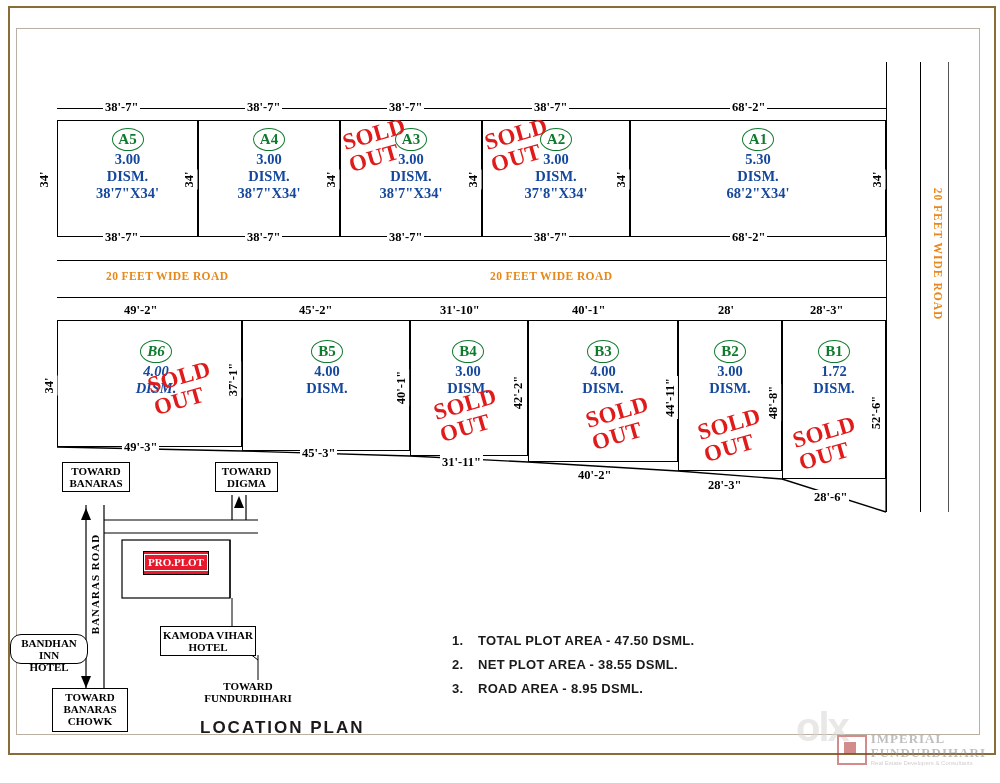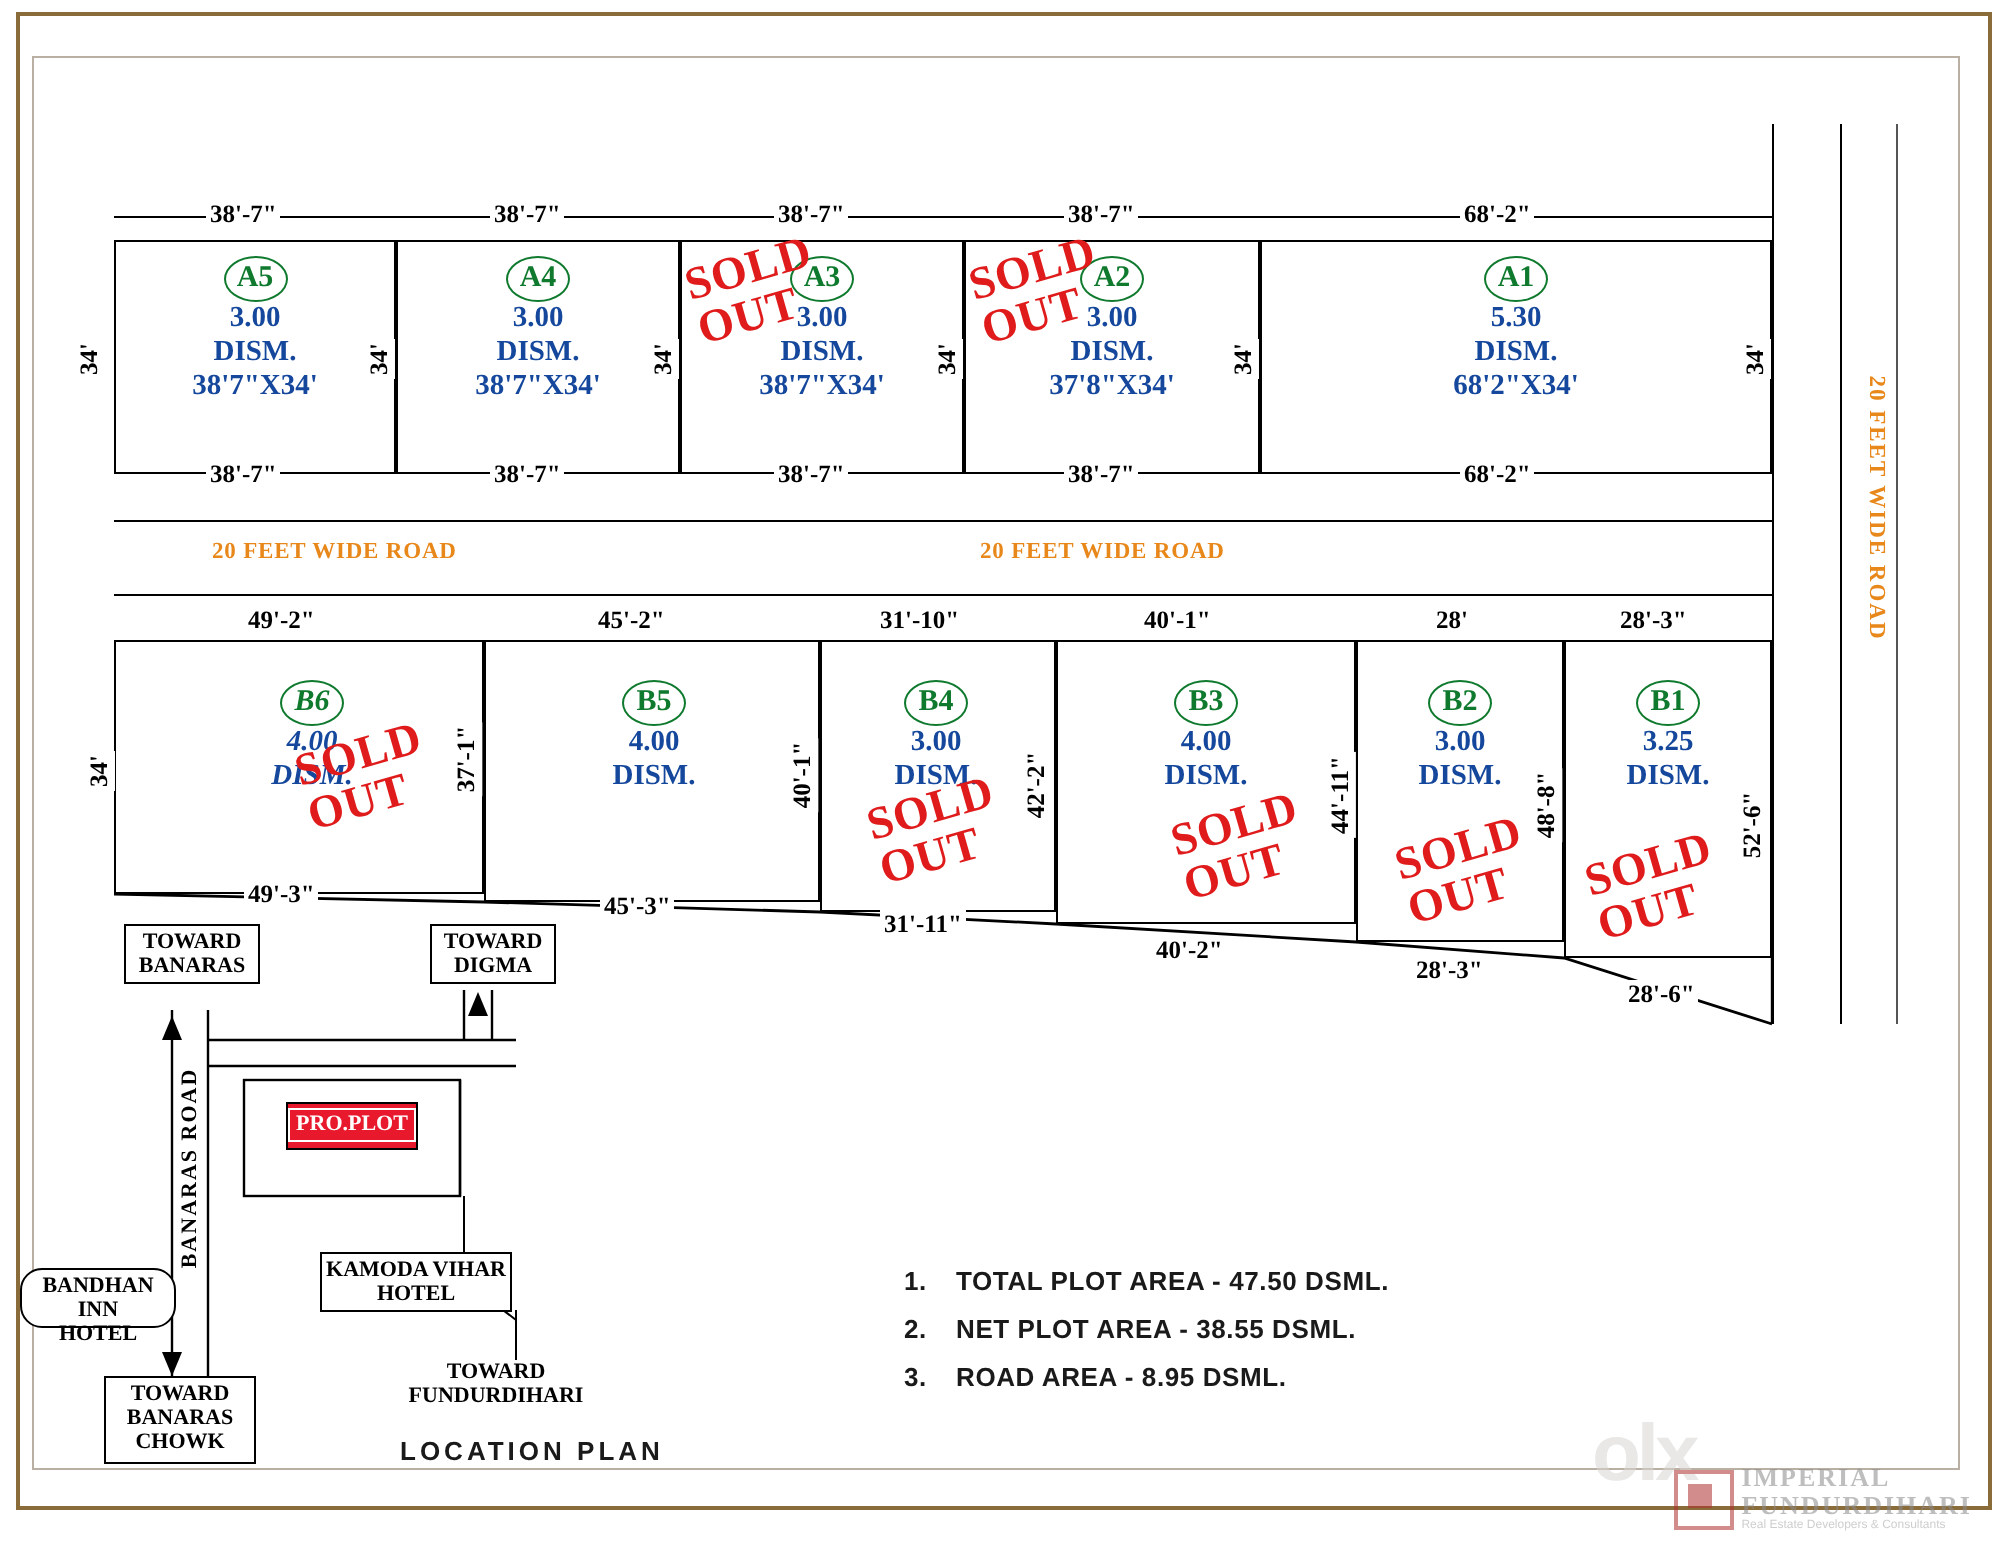--- a/index.html
+++ b/index.html
@@ -177,21 +177,21 @@
   .pro-plot span {
     display: inline-block;
     border: 1px solid #fff;
     padding: 0 3px;
     margin-top: 2px;
   }
   .loc-title {
     position: absolute;
     font-family: "Liberation Sans", sans-serif;
     font-weight: bold;
-    font-size: 13px;
+    font-size: 17px;
     letter-spacing: 2px;
     color: #1a1a1a;
   }
 
   
   .legend {
     position: absolute;
     font-family: "Liberation Sans", sans-serif;
     font-size: 13px;
     font-weight: bold;
@@ -361,21 +361,21 @@
     <span>4.00</span><br>
     <span>DISM.</span>
   </div>
   <div class="plot-label" style="left:680px; top:340px; width:100px;">
     <span class="plot-code">B2</span><br>
     <span>3.00</span><br>
     <span>DISM.</span>
   </div>
   <div class="plot-label" style="left:784px; top:340px; width:100px;">
     <span class="plot-code">B1</span><br>
-    <span>3.25</span><br>
+    <span>1.72</span><br>
     <span>DISM.</span>
   </div>
 
   <div class="dim" style="left:122px; top:303px;">49'-2"</div>
   <div class="dim" style="left:297px; top:303px;">45'-2"</div>
   <div class="dim" style="left:438px; top:303px;">31'-10"</div>
   <div class="dim" style="left:570px; top:303px;">40'-1"</div>
   <div class="dim" style="left:716px; top:303px;">28'</div>
   <div class="dim" style="left:808px; top:303px;">28'-3"</div>
 

